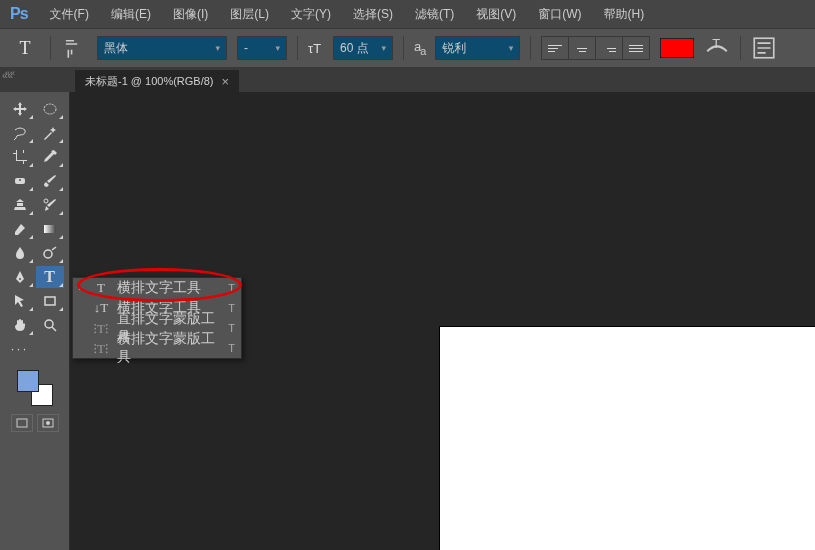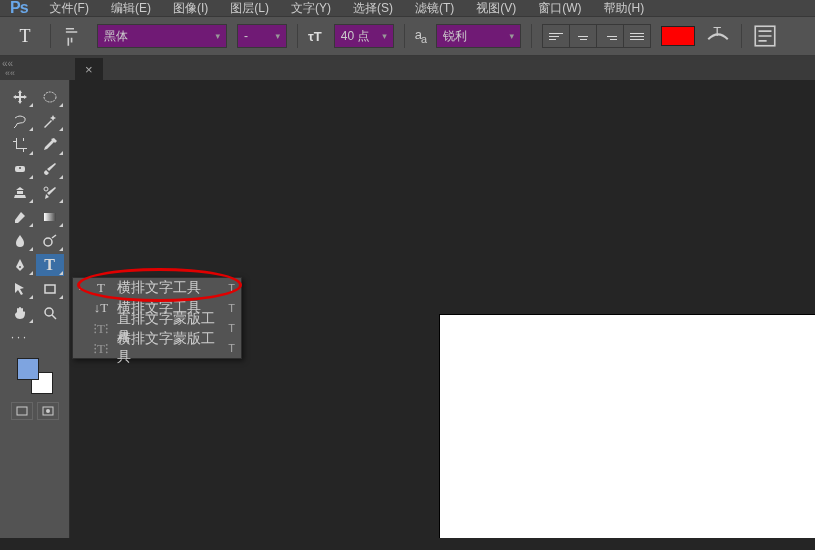--- a/index.html
+++ b/index.html
@@ -1,32 +1,32 @@
 <!DOCTYPE html>
 <html><head>
 <meta charset="utf-8">
 <style>
 * { margin: 0; padding: 0; box-sizing: border-box; user-select: none; }
 body { width: 815px; height: 550px; background: #252525; font-family: "Microsoft YaHei", sans-serif; font-size: 12px; color: #ccc; overflow: hidden; }
 
 
-.menubar { height: 16px; background: #454545; display: flex; align-items: center; padding: 0 6px; gap: 2px; }
+.menubar { height: 28px; background: #454545; display: flex; align-items: center; padding: 0 6px; gap: 2px; }
 .ps-logo { font-weight: bold; font-size: 16px; color: #6aa7e8; padding: 0 10px 0 4px; letter-spacing: -1px; }
 .menu-item { padding: 4px 10px; cursor: default; }
 
 
 .optbar { height: 40px; background: #535353; display: flex; align-items: center; padding: 0 10px; gap: 10px; border-top: 1px solid #383838; border-bottom: 1px solid #383838; }
 .opt-tool-icon { width: 30px; height: 26px; display: flex; align-items: center; justify-content: center; font-family: serif; font-size: 18px; color: #e8e8e8; }
 .opt-toggle { width: 26px; height: 22px; display: flex; align-items: center; justify-content: center; color: #ccc; }
 .divider { width: 1px; height: 24px; background: #3f3f3f; }
-.opt-select { background: #701a75; border: 1px solid #383838; min-width: 130px; height: 24px; padding: 0 6px; display: flex; align-items: center; justify-content: space-between; color: #ccc; }
+.opt-select { background: #0c4a6e; border: 1px solid #383838; min-width: 130px; height: 24px; padding: 0 6px; display: flex; align-items: center; justify-content: space-between; color: #ccc; }
 .opt-select.small { min-width: 50px; }
 .opt-select.mid { min-width: 85px; }
 .caret { font-size: 9px; color: #999; }
-.size-icon { font-size: 13px; color: #ddd; margin-right: 2px; font-weight: bold; }
+.size-icon { font-size: 13px; color: #ddd; margin-right: 2px; }
 .aa-icon { font-size: 13px; letter-spacing: -1px; }
 .align-group { display: flex; gap: 1px; background: #383838; padding: 1px; }
 .align-btn { width: 26px; height: 22px; background: #535353; display: flex; align-items: center; justify-content: center; cursor: default; }
 .color-swatch { width: 34px; height: 20px; background: #ff0000; border: 1px solid #222; }
 .opt-btn { width: 26px; height: 22px; display: flex; align-items: center; justify-content: center; }
 
 
 .tabbar { height: 24px; background: #3a3a3a; display: flex; align-items: flex-end; padding-left: 75px; }
 .corner-handle { position: absolute; left: 0; top: 68px; width: 20px; height: 10px; display: flex; align-items: center; justify-content: center; color: #888; font-size: 9px; }
 .doc-tab { height: 22px; background: #252525; padding: 0 10px; display: flex; align-items: center; gap: 8px; color: #d0d0d0; font-size: 11px; }
@@ -99,21 +99,21 @@
     <span>黑体</span>
     <span class="caret">▾</span>
   </div>
   <div class="opt-select small">
     <span>-</span>
     <span class="caret">▾</span>
   </div>
   <div class="divider"></div>
   <span class="size-icon">τT</span>
   <div class="opt-select small" style="min-width:60px">
-    <span>40 点</span>
+    <span>60 点</span>
     <span class="caret">▾</span>
   </div>
   <div class="divider"></div>
   <span class="aa-icon">a<sub>a</sub></span>
   <div class="opt-select mid">
     <span>锐利</span>
     <span class="caret">▾</span>
   </div>
   <div class="divider"></div>
   <div class="align-group">
@@ -159,20 +159,21 @@
         <rect x="2" y="2" width="12" height="12" fill="none" stroke="#ccc"></rect>
         <path d="M4 5h8M4 8h8M4 11h5" stroke="#ccc"></path>
       </svg>
   </div>
 </div>
 
 <div class="corner-handle">««</div>
 
 <div class="tabbar">
   <div class="doc-tab">
+    <span>未标题-1 @ 100%(RGB/8)</span>
     <span class="tab-close">×</span>
   </div>
 </div>
 
 <div class="workspace">
   <div class="toolbox-wrap">
     <div class="tb-handle">««</div>
     <div class="toolbox">
       <div class="tool has-sub">
           <svg viewBox="0 0 16 16">

